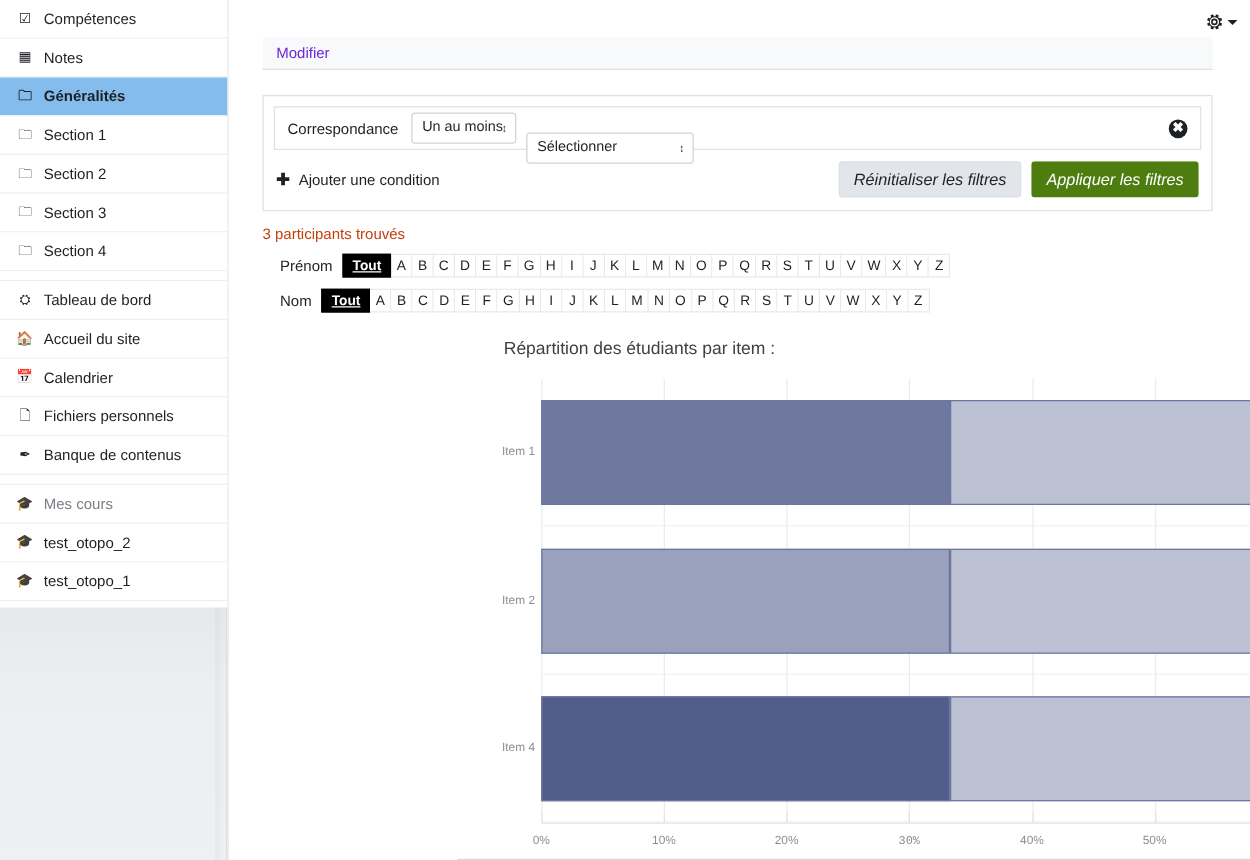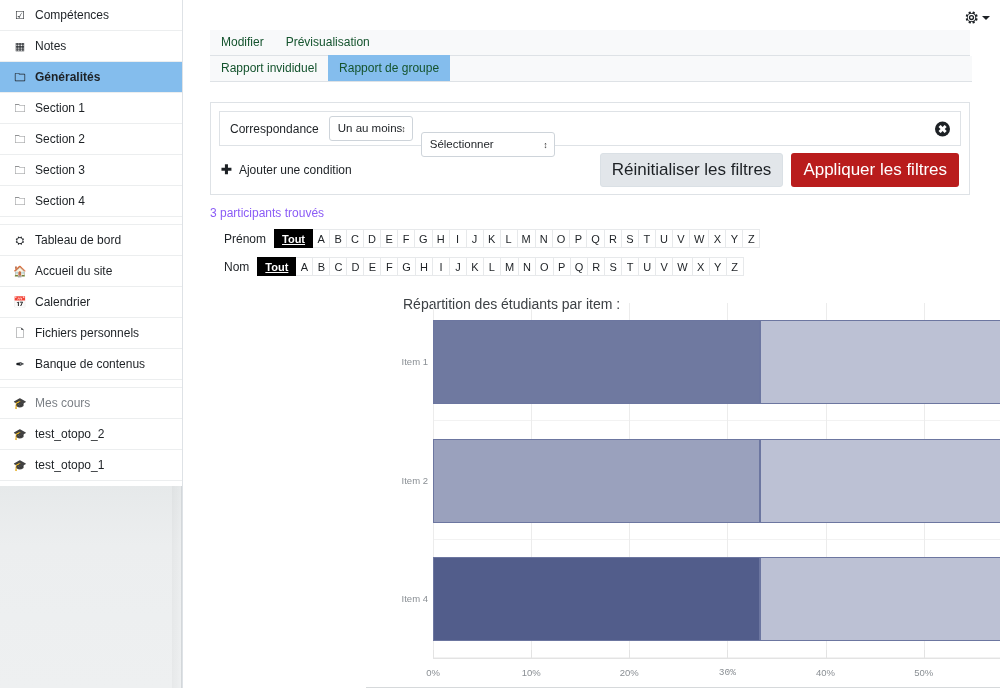--- a/index.html
+++ b/index.html
@@ -85,21 +85,21 @@
     position: relative;
     margin: 0 30px 0 27px;
     border-bottom: 1px solid #dee2e6;
     background: #f8f9fa;
     display: flex; align-items: flex-end;
     height: 26px;
   }
   .tabs-row.level1 { margin-top: 30px; }
   .tabs-row.level2 { margin-right: 28px; }
   .tab {
-    font-size: 12px; color: #14532d;
+    font-size: 12px; color: #6d28d9;
     padding: 0 11px;
     height: 26px; line-height: 26px;
     background: transparent;
     cursor: pointer;
     white-space: nowrap;
   }
   .tab.selected { background: #84bded; }
 
   
   .filter-panel {
@@ -150,31 +150,32 @@
     height: 40px;
   }
   .add-cond {
     font-size: 12px; color: #1d2125;
     display: flex; align-items: center; gap: 7px;
     cursor: pointer;
   }
   .add-cond .plus { font-size: 13px; font-weight: bold; }
   .spacer { flex: 1 1 auto; }
   .btn {
-    font-size: 17px; border-radius: 3px;
+    font-size: 13px; border-radius: 3px;
     padding: 6px 11px;
     cursor: pointer; white-space: nowrap;
     border: 1px solid transparent;
+    font-style: italic;
   }
   .btn.secondary { background: #e2e6ea; color: #1d2125; border-color: #dae0e5; margin-right: 8px; }
-  .btn.primary { background: #b91c1c; color: #ffffff; text-align: center; }
+  .btn.primary { background: #4d7c0f; color: #ffffff; text-align: center; }
 
   .found-text {
     margin: 11px 0 0 27px;
-    font-size: 12px; color: #8b5cf6;
+    font-size: 12px; color: #c2410c;
   }
 
   
   .alpha-row {
     display: flex; align-items: center;
     margin: 9px 0 0 41px;
     font-size: 12px;
   }
   .alpha-label { color: #1d2125; margin-right: 8px; }
   .alpha-cells { display: flex; }
@@ -339,25 +340,20 @@
         <svg width="15" height="15" viewBox="0 0 16 16">
           <path fill="#1d2125" d="M8 5.2a2.8 2.8 0 100 5.6 2.8 2.8 0 000-5.6zm0 4.2a1.4 1.4 0 110-2.8 1.4 1.4 0 010 2.8z"></path>
           <path fill="#1d2125" d="M14.2 9.1l-1.2-.4a5 5 0 000-1.4l1.2-.4a.5.5 0 00.3-.6l-.5-1.4a.5.5 0 00-.6-.3l-1.2.4a5 5 0 00-1-1l.4-1.2a.5.5 0 00-.3-.6L9.9 1.7a.5.5 0 00-.6.3l-.4 1.2a5 5 0 00-1.4 0L7.1 2a.5.5 0 00-.6-.3L5.1 2.2a.5.5 0 00-.3.6l.4 1.2a5 5 0 00-1 1l-1.2-.4a.5.5 0 00-.6.3l-.5 1.4a.5.5 0 00.3.6l1.2.4a5 5 0 000 1.4l-1.2.4a.5.5 0 00-.3.6l.5 1.4a.5.5 0 00.6.3l1.2-.4a5 5 0 001 1l-.4 1.2a.5.5 0 00.3.6l1.4.5a.5.5 0 00.6-.3l.4-1.2a5 5 0 001.4 0l.4 1.2a.5.5 0 00.6.3l1.4-.5a.5.5 0 00.3-.6l-.4-1.2a5 5 0 001-1l1.2.4a.5.5 0 00.6-.3l.5-1.4a.5.5 0 00-.3-.6zM8 12a4 4 0 110-8 4 4 0 010 8z"></path>
         </svg>
       </span>
       <span class="caret-dn"></span>
     </div>
 
     <div class="tabs-row level1" id="tabs-primary">
         <div class="tab">Modifier</div>
-        <div class="tab">Prévisualisation</div>
-      </div>
-    <div class="tabs-row level2" id="tabs-secondary">
-        <div class="tab">Rapport invididuel</div>
-        <div class="tab selected">Rapport de groupe</div>
       </div>
 
     <div class="filter-panel">
       <div class="cond-row">
         <span class="cond-label">Correspondance</span>
         <div class="sel w1">
           <span>Un au moins</span>
           <span class="updn">↕</span>
         </div>
         <div class="sel w2">

